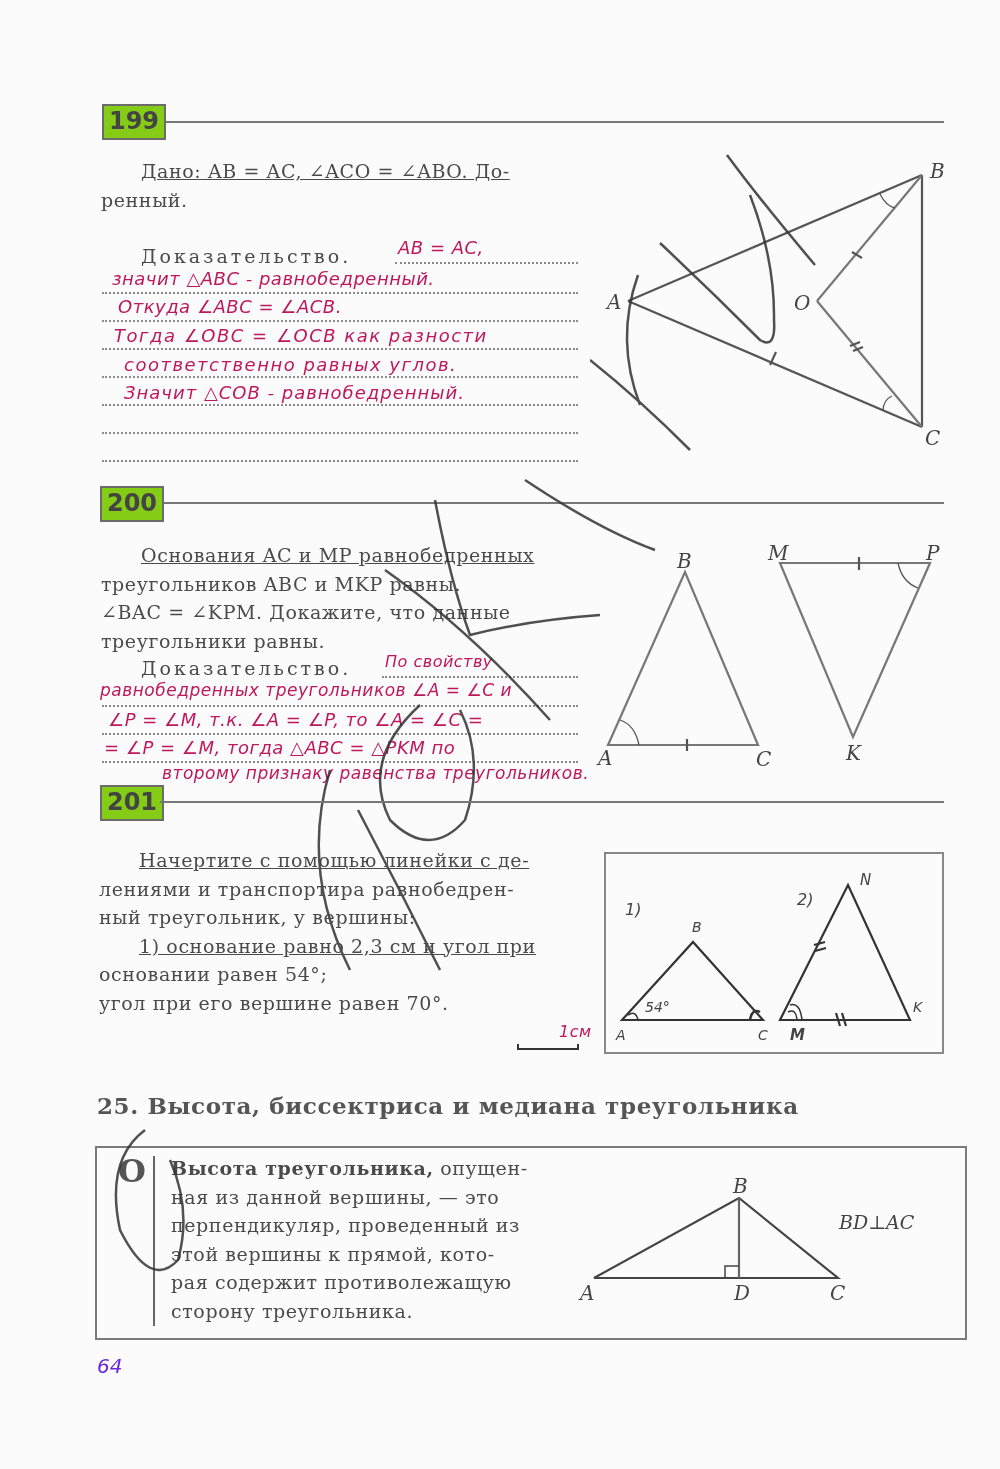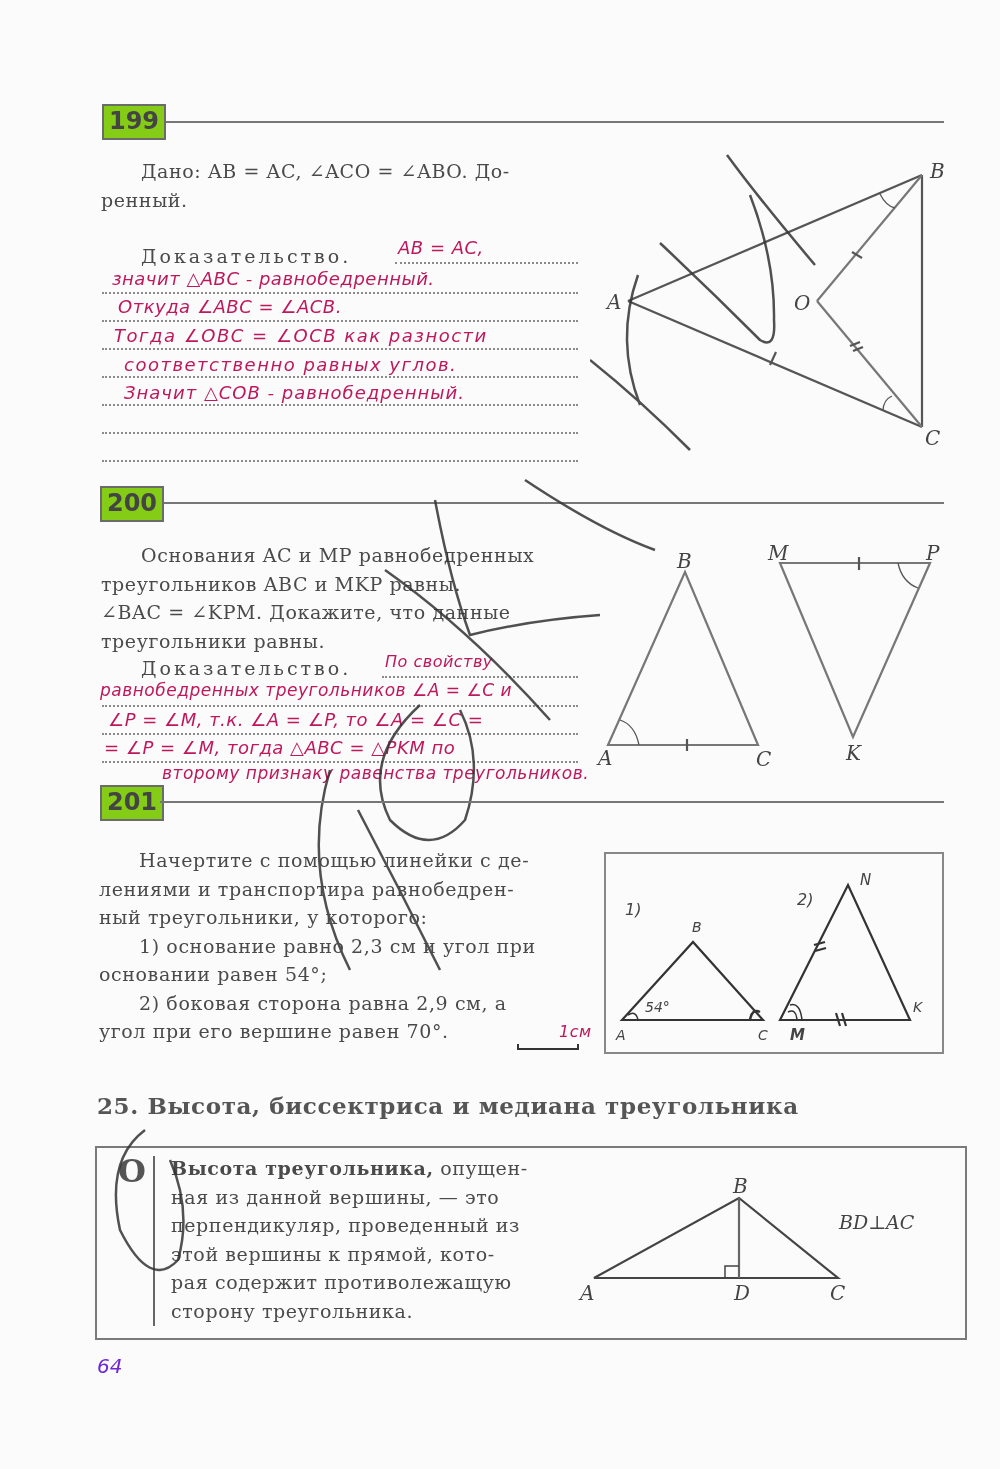--- a/index.html
+++ b/index.html
@@ -5,21 +5,21 @@
   html, body { margin:0; padding:0; background:#fbfbfb; }
   body { width:1000px; height:1469px; position:relative; overflow:hidden;
          font-family:"DejaVu Serif", serif; color:#444; }
   .abs { position:absolute; }
   .numbox { position:absolute; border:2px solid #6b6b6b; font-family:"DejaVu Sans", sans-serif;
             font-weight:bold; font-size:24px; color:#444; text-align:center; line-height:30px;
             width:60px; height:32px; background:#84cc16; }
   .rule { position:absolute; height:2px; background:#777; }
   .para { position:absolute; font-size:19px; line-height:28.5px; letter-spacing:0.6px; color:#4a4a4a;
           text-align:justify; }
-  .para .ind { padding-left:40px; }
+  .para .ind { padding-left:40px;text-decoration:underline; }
   .line { display:block; white-space:nowrap; }
   .hw { font-family:"DejaVu Sans", sans-serif; font-size:18px; color:#be185d; font-style:italic;
         white-space:nowrap; position:absolute; letter-spacing:0.5px; }
   .dots { position:absolute; height:0; border-top:2px dotted #8a8a8a; }
   .sectitle { position:absolute; font-family:"DejaVu Serif", serif; font-weight:bold; font-size:23px; color:#555; letter-spacing:0.6px; }
   .defbox { position:absolute; border:2px solid #7a7a7a; }
   .pagenum { position:absolute; font-family:"DejaVu Sans", sans-serif; font-style:italic; font-size:20px; color:#6d28d9; }
   svg text { font-family:"DejaVu Serif", serif; font-style:italic; fill:#444; }
 </style>
 </head>
@@ -127,24 +127,23 @@
     <path d="M 58 340 Q 100 420 140 500"></path>
   </g>
 </svg>
 
 <div class="numbox" style="left:100px;top:785px;">201</div>
 <div class="rule" style="left:160px;top:801px;width:784px;"></div>
 
 <div class="para" style="left:99px;top:846px;width:480px;">
   <span class="line ind">Начертите с помощью линейки с де-</span>
   <span class="line">лениями и транспортира равнобедрен-</span>
-  <span class="line">ный треугольники, у которого:</span>
+  <span class="line">ный треугольник, у вершины:</span>
   <span class="line ind">1) основание равно 2,3 см и угол при</span>
   <span class="line">основании равен 54°;</span>
-  <span class="line ind">2) боковая сторона равна 2,9 см, а</span>
   <span class="line">угол при его вершине равен 70°.</span>
 </div>
 <div class="hw" style="left:522px;top:1022px;font-size:16px;margin-left:37px;">1см</div>
 <div class="abs" style="left:517px;top:1044px;width:58px;height:4px;border:2px solid #333;border-top:none;"></div>
 
 <div class="abs" style="left:604px;top:852px;width:336px;height:198px;border:2px solid #888;"></div>
 <svg class="abs" style="left:600px;top:850px;" width="350" height="210" viewBox="0 0 350 210">
   <g stroke="#333" stroke-width="2.2" fill="none">
     <polygon points="22,170 93,92 163,170"></polygon>
     <polygon points="180,170 248,35 310,170"></polygon>

